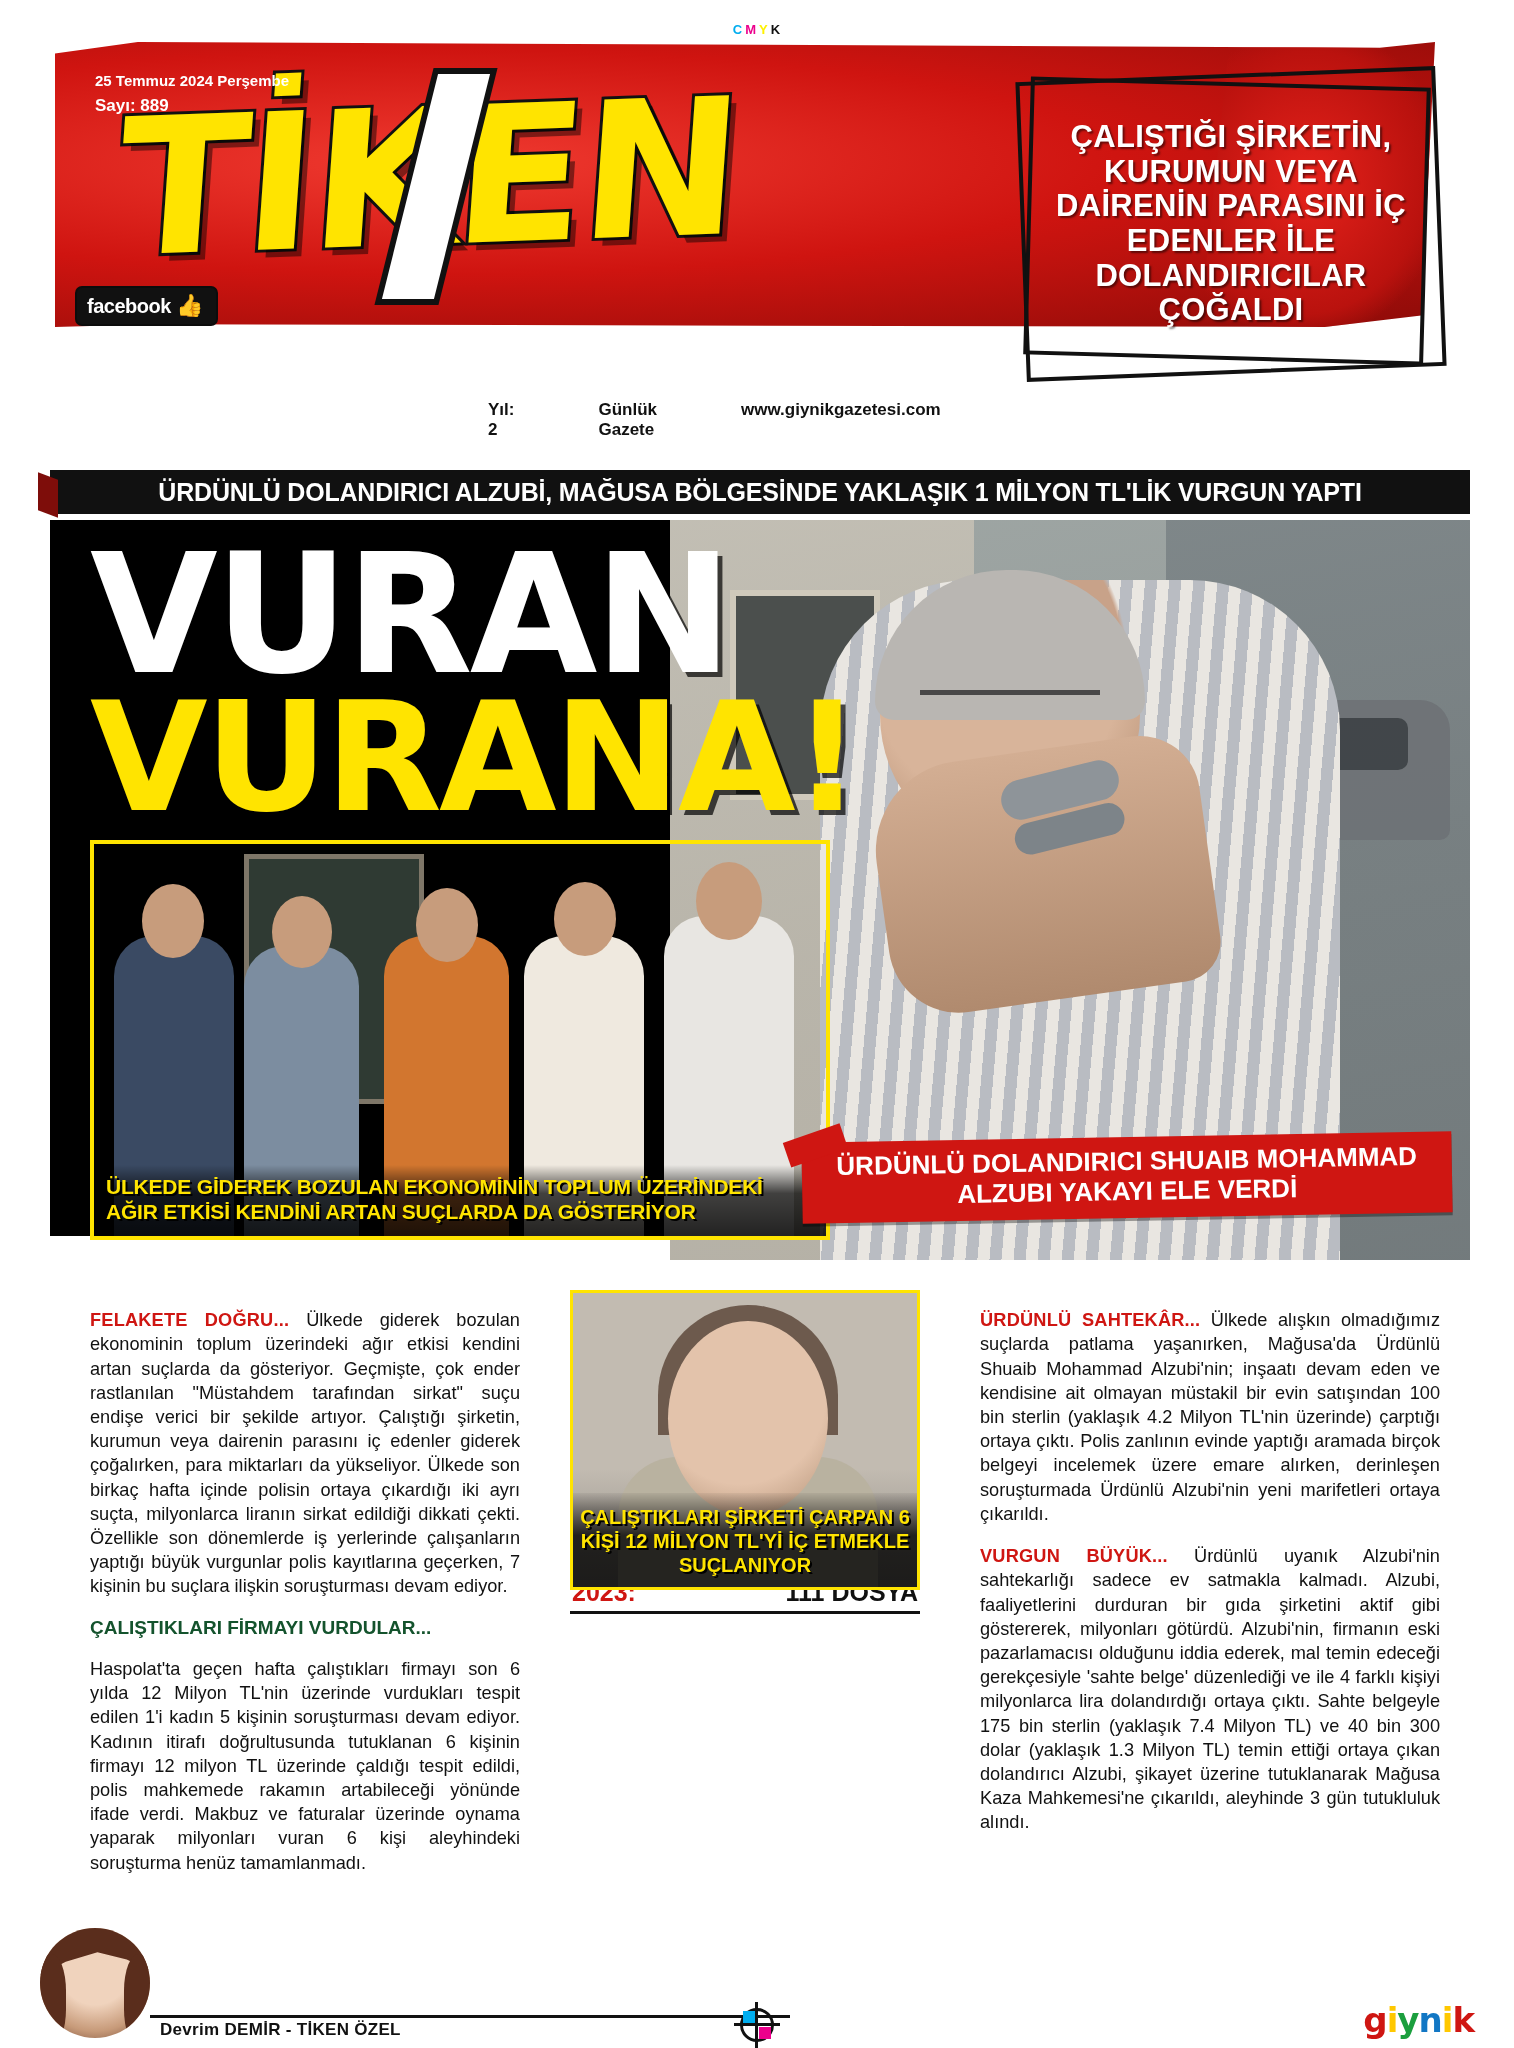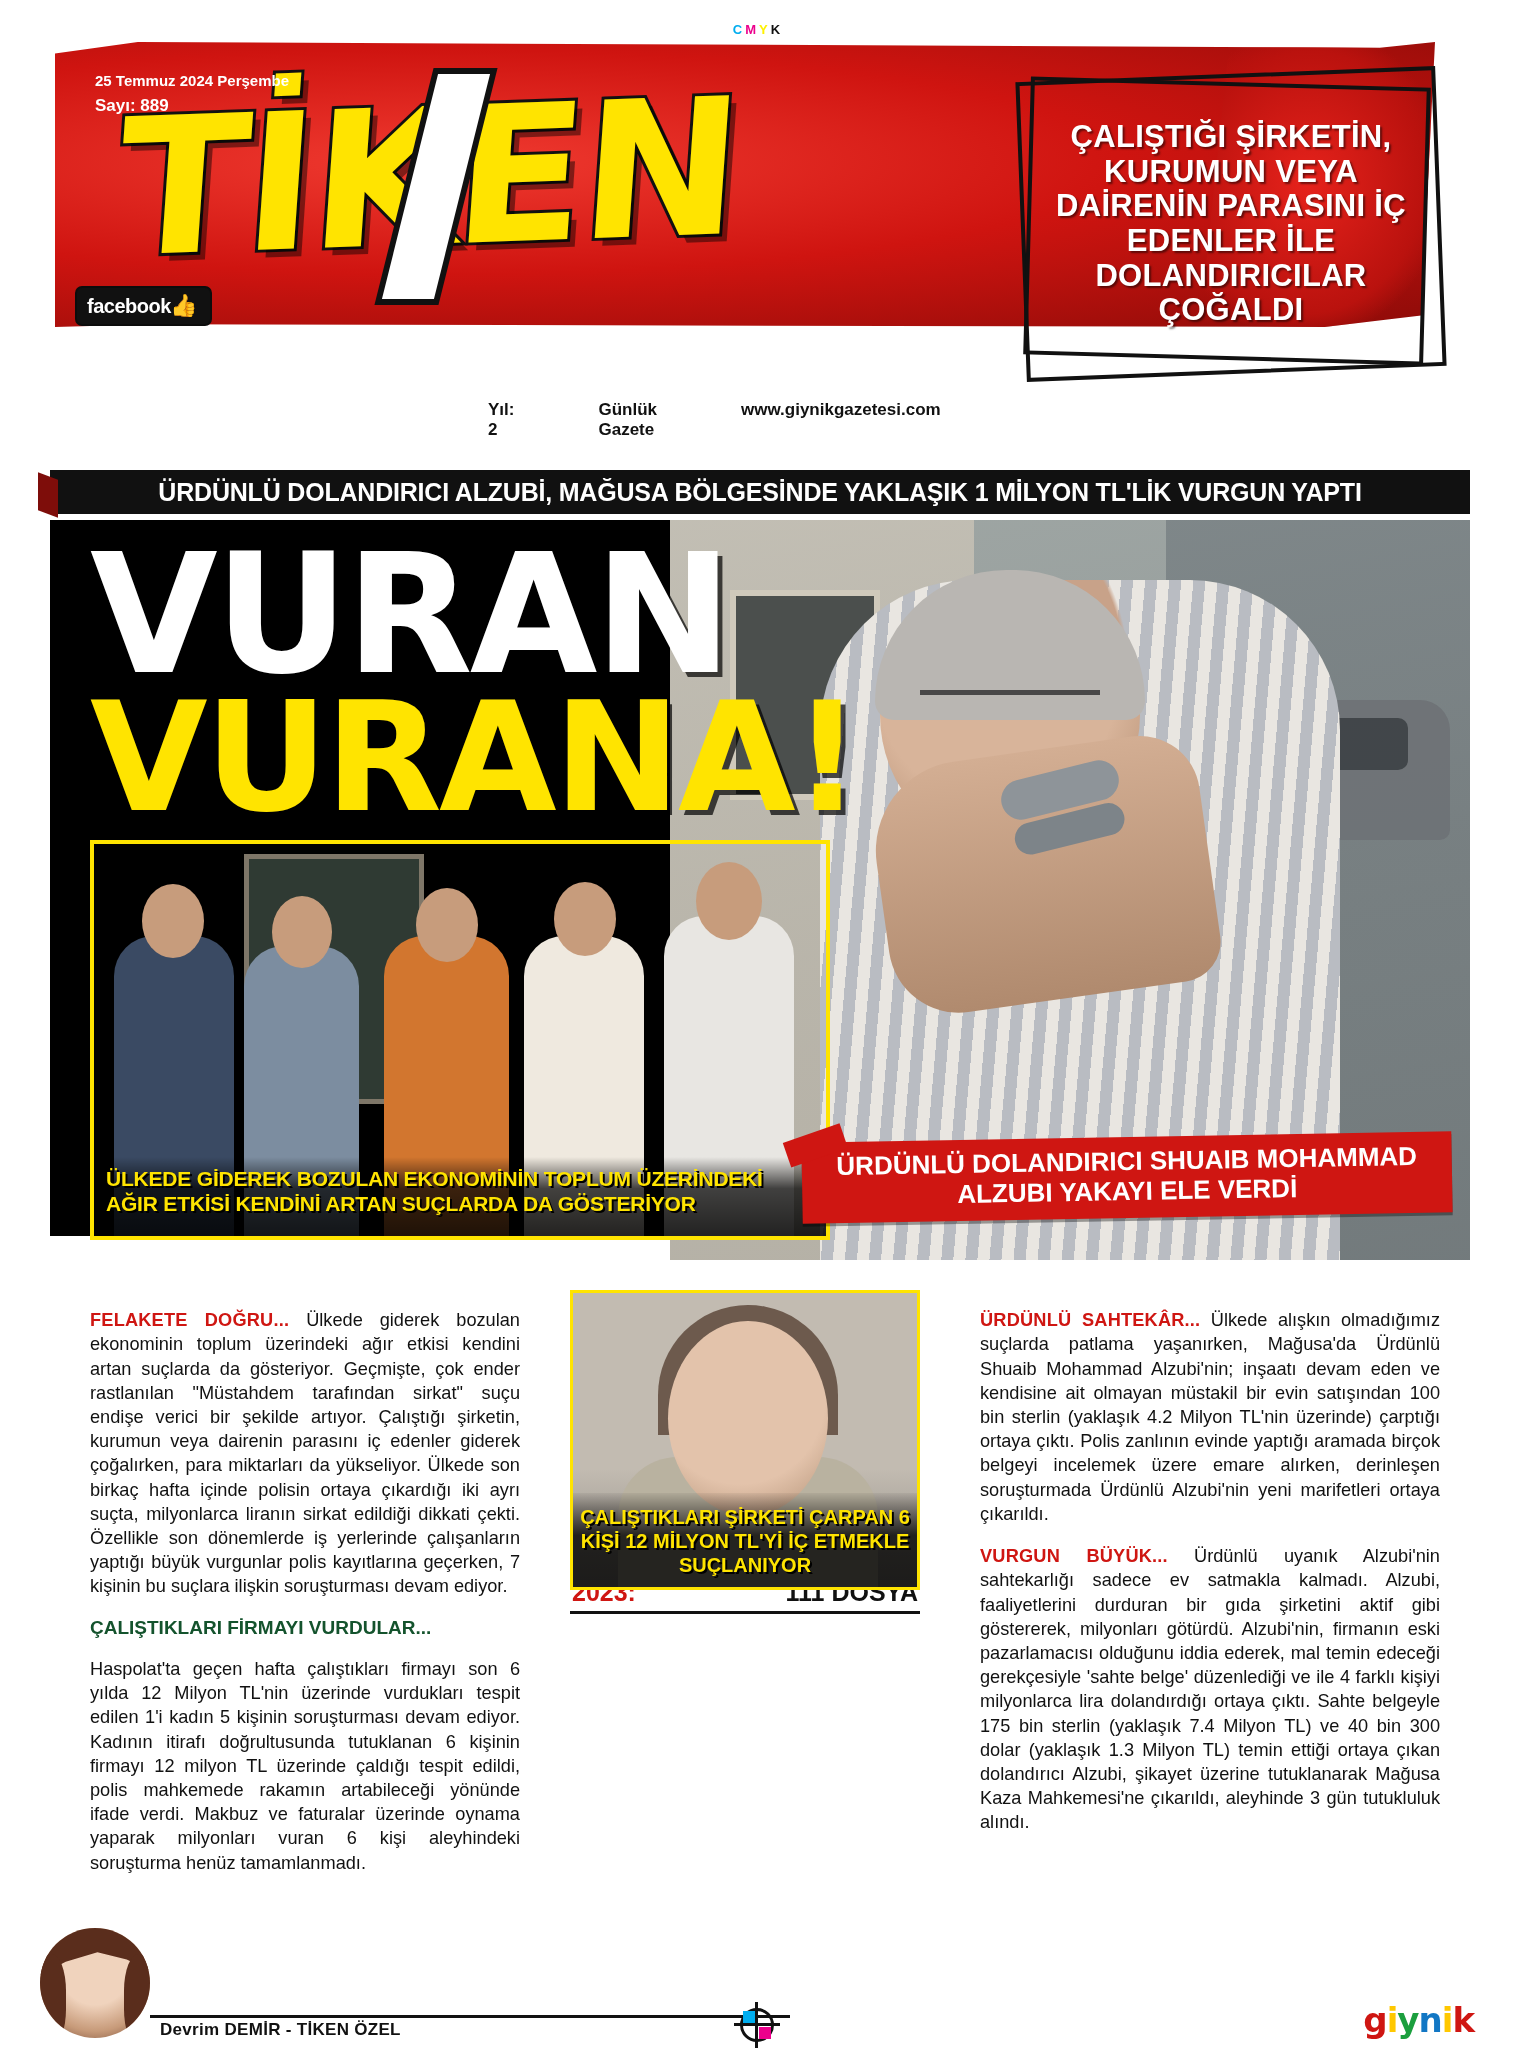--- a/index.html
+++ b/index.html
@@ -45,21 +45,21 @@
   }
   .logo-slash{
     position:absolute; left:300px; top:10px; width:52px; height:225px;
     background:#fff; transform:skewX(-14deg);
     box-shadow:0 0 0 6px #111;
     z-index:6;
   }
 
   .fbbox{ position:absolute; left:75px; top:286px; z-index:7; }
   .fbpill{
-    display:inline-flex; align-items:center; 
+    display:inline-flex; align-items:center; gap:6px;
     background:#111; color:#fff; border-radius:7px; padding:5px 12px 5px 10px;
     border:2px solid #0c0c0c;
   }
   .fbpill .fbword{ font-size:20px; font-weight:800; letter-spacing:-0.5px;}
   .thumb{ font-size:22px; color:#fff; }
   .fbcap{ color:#fff; font-size:16px; font-weight:700; margin-top:4px; letter-spacing:.4px;}
 
   .mast-meta{ position:absolute; left:480px; top:400px; }
   .mast-meta-row{ position:absolute; left:8px; top:0; display:flex; gap:84px; color:#111; font-size:17px; font-weight:700; }
 
@@ -155,21 +155,21 @@
     overflow:hidden;
   }
   .gp-bg{ position:absolute; inset:0; background:
      linear-gradient(180deg,#9d9486 0 52%, #6d6significant 52% 100%),
      linear-gradient(90deg,#8d8678 0 20%, #6f6a5f 20% 45%, #9a9284 45% 100%);
   }
   .gp-door{ position:absolute; left:150px; top:10px; width:180px; height:250px; background:#2f3a33; border:5px solid #7e7668;}
   .gp-person{ position:absolute; bottom:0; border-radius:40px 40px 0 0;}
   .gp-head{ position:absolute; border-radius:50%; background:#c79c7c;}
   .gp-cap{
-    position:absolute; left:0; bottom:0; right:0; padding:10px 12px 20px;
+    position:absolute; left:0; bottom:0; right:0; padding:10px 12px 12px;
     background:linear-gradient(180deg, rgba(0,0,0,0) 0%, rgba(0,0,0,.72) 40%, rgba(0,0,0,.85) 100%);
   }
   .gp-cap .l{ color:#ffe400; font-size:21px; font-weight:900; line-height:1.16; letter-spacing:-0.2px;
               text-shadow:2px 2px 0 #000;}
 
   .red-caption{
     position:absolute; right:18px; bottom:18px; width:650px; z-index:6;
     background:#cf1612; color:#fff; text-align:center;
     padding:10px 14px 12px; transform:rotate(-1deg);
     font-size:26px; font-weight:900; line-height:1.14;

